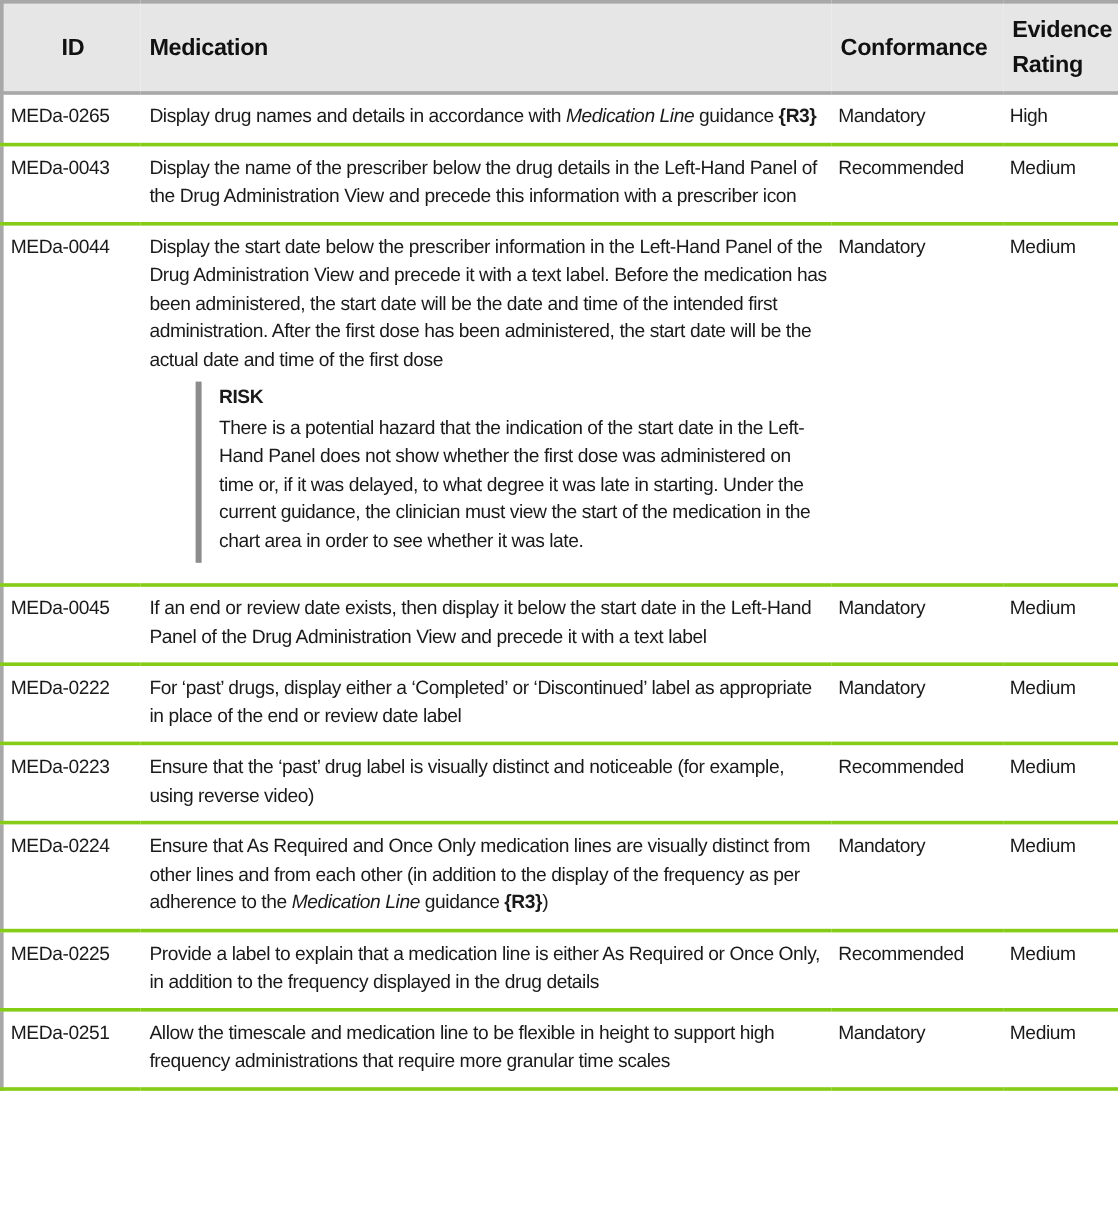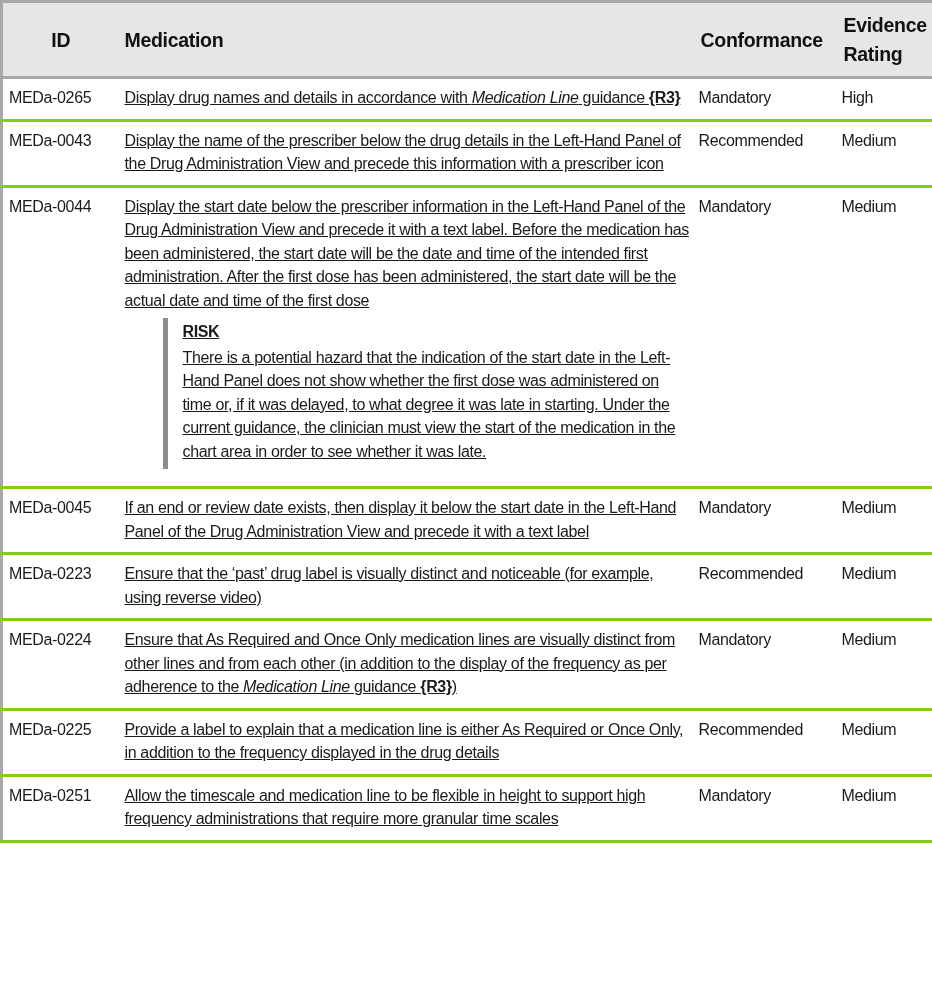--- a/index.html
+++ b/index.html
@@ -46,21 +46,21 @@
     table.req-table tbody tr {
       border-left: 3px solid #a8a8a8;
       border-right: 3px solid #a8a8a8;
       border-bottom: 3px solid #84cc16;
     }
     table.req-table td {
       vertical-align: top;
       padding: 7px 4px 9px 8px;
     }
     table.req-table td.id-cell { padding-left: 6px; }
-    table.req-table td.desc-cell { padding-left: 8px; padding-right: 2px; text-decoration: underline; }
+    table.req-table td.desc-cell { padding-left: 8px; padding-right: 2px; }
     table.req-table td.conf-cell { padding-left: 6px; }
     table.req-table td.ev-cell { padding-left: 6px; }
 
     .bold-ref { font-weight: bold; }
     .italic-ref { font-style: italic; }
 
     .risk-box {
       margin: 6px 0 8px 38px;
       border-left: 5px solid #8c8c8c;
       padding: 2px 0 6px 15px;
@@ -115,20 +115,26 @@
       <td class="conf-cell">Mandatory</td>
       <td class="ev-cell">Medium</td>
     </tr>
     <tr>
       <td class="id-cell">MEDa-0045</td>
       <td class="desc-cell">If an end or review date exists, then display it below the start date in the Left-Hand Panel of the Drug Administration View and precede it with a text label</td>
       <td class="conf-cell">Mandatory</td>
       <td class="ev-cell">Medium</td>
     </tr>
     <tr>
+      <td class="id-cell">MEDa-0222</td>
+      <td class="desc-cell">For ‘past’ drugs, display either a ‘Completed’ or ‘Discontinued’ label as appropriate in place of the end or review date label</td>
+      <td class="conf-cell">Mandatory</td>
+      <td class="ev-cell">Medium</td>
+    </tr>
+    <tr>
       <td class="id-cell">MEDa-0223</td>
       <td class="desc-cell">Ensure that the ‘past’ drug label is visually distinct and noticeable (for example, using reverse video)</td>
       <td class="conf-cell">Recommended</td>
       <td class="ev-cell">Medium</td>
     </tr>
     <tr>
       <td class="id-cell">MEDa-0224</td>
       <td class="desc-cell"><span>Ensure that As Required and Once Only medication lines are visually distinct from other lines and from each other (in addition to the display of the frequency as per adherence to the </span><span class="italic-ref">Medication Line</span><span> guidance </span><span class="bold-ref">{R3}</span><span>)</span></td>
       <td class="conf-cell">Mandatory</td>
       <td class="ev-cell">Medium</td>

